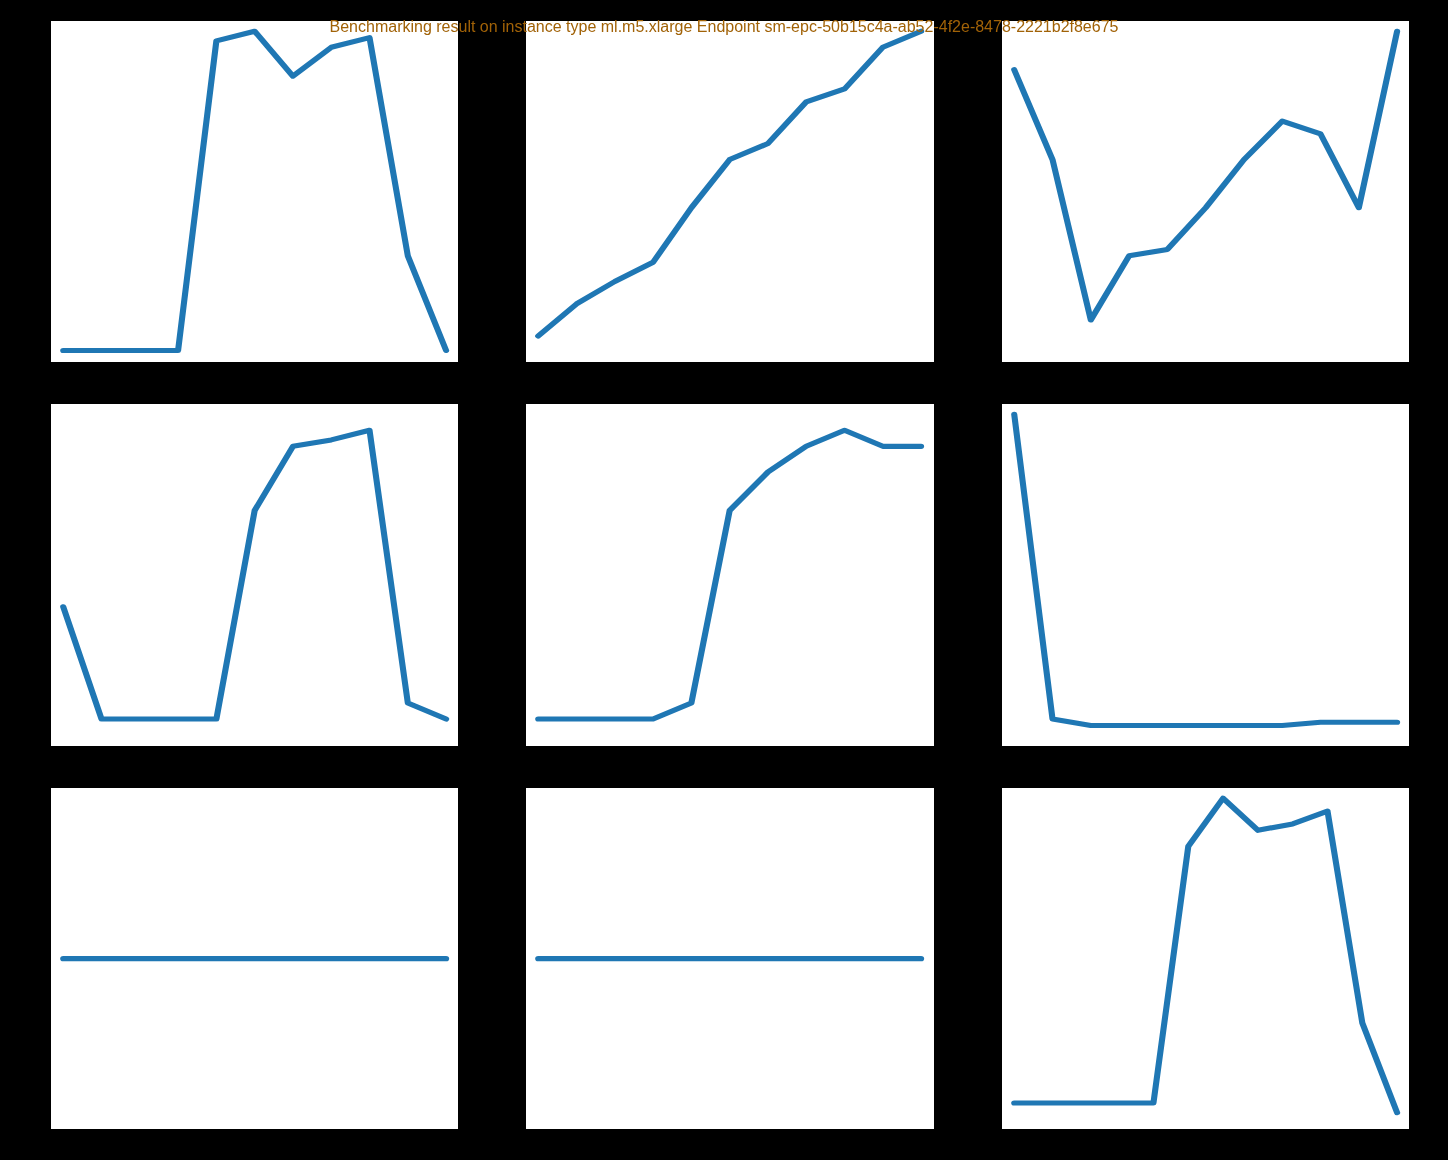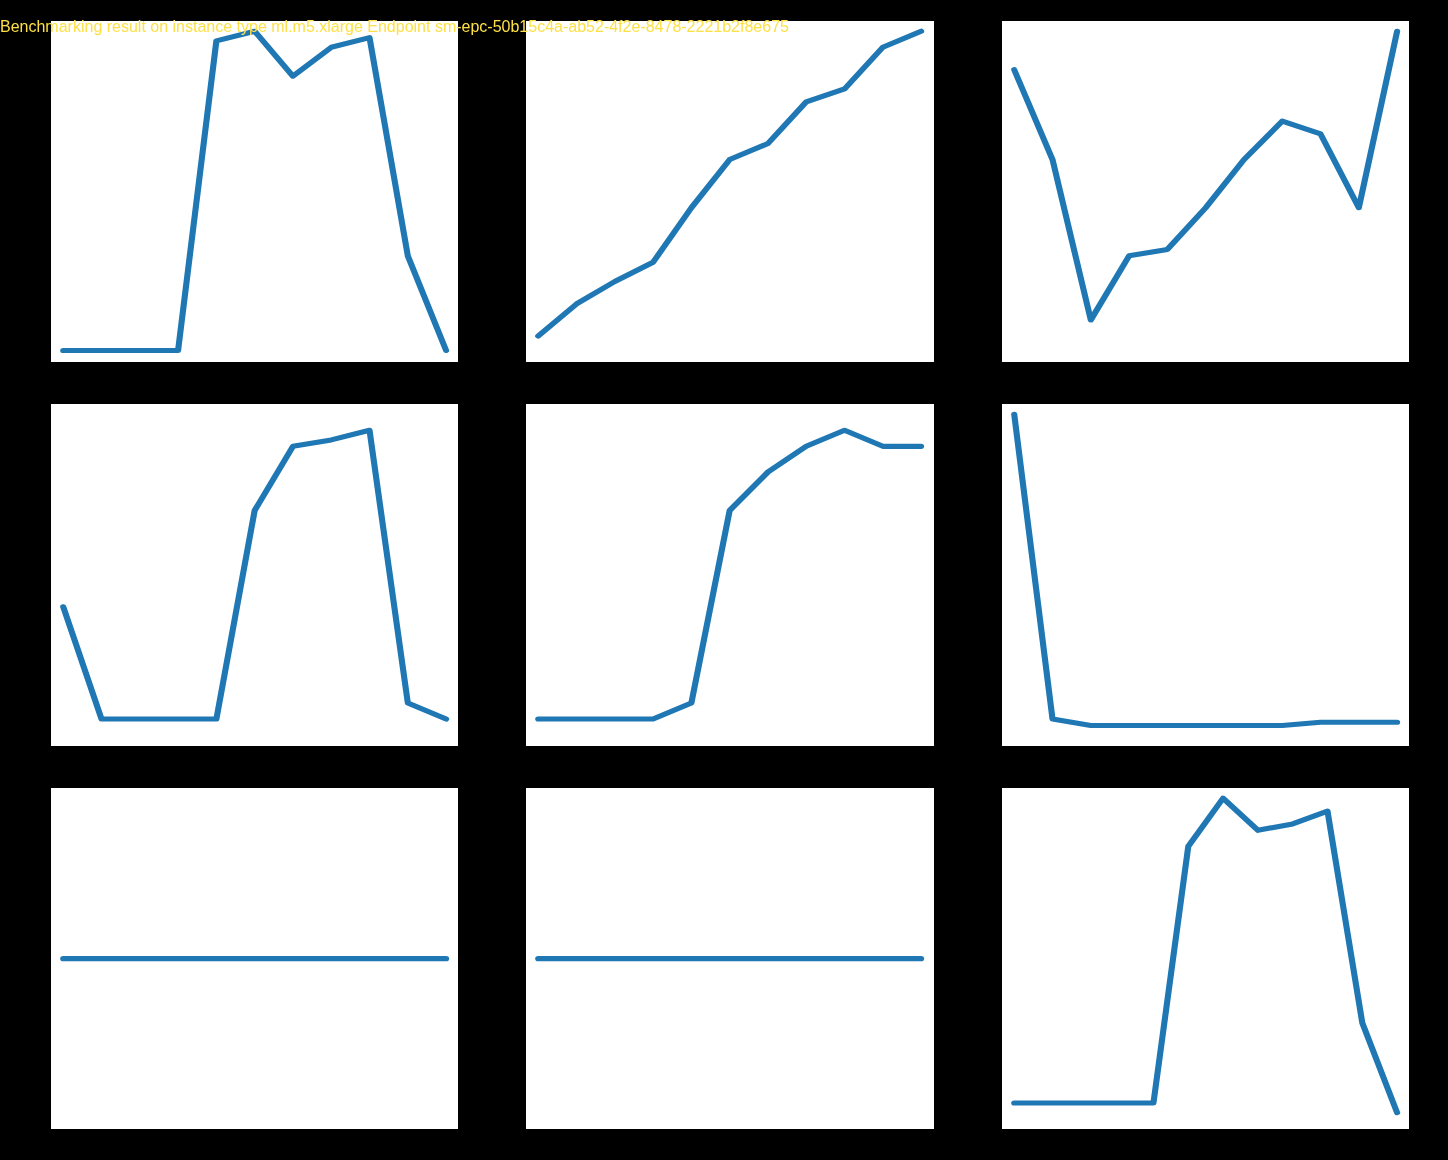--- a/index.html
+++ b/index.html
@@ -8,22 +8,22 @@
       width: 1448px;
       height: 1160px;
       position: relative;
       font-family: -apple-system, BlinkMacSystemFont, "Segoe UI", Helvetica, Arial, sans-serif;
     }
     .title {
       position: absolute;
       left: 0;
       right: 0;
       top: 18px;
-      text-align: left;
-      color: #fde047;
+      text-align: center;
+      color: #a16207;
       font-size: 16px;
       z-index: 100;
       pointer-events: none;
     }
     .grid {
       position: absolute;
       left: 50px;
       top: 20px;
       width: 1360px;
       height: 1110px;

